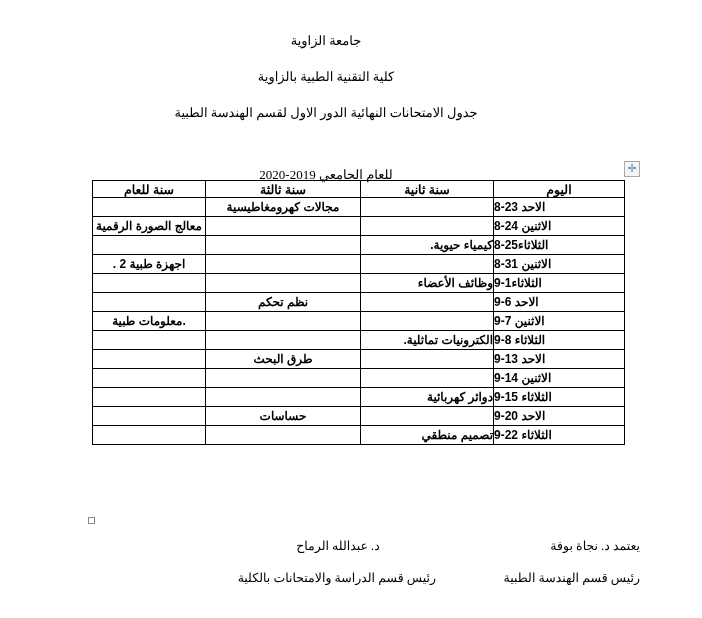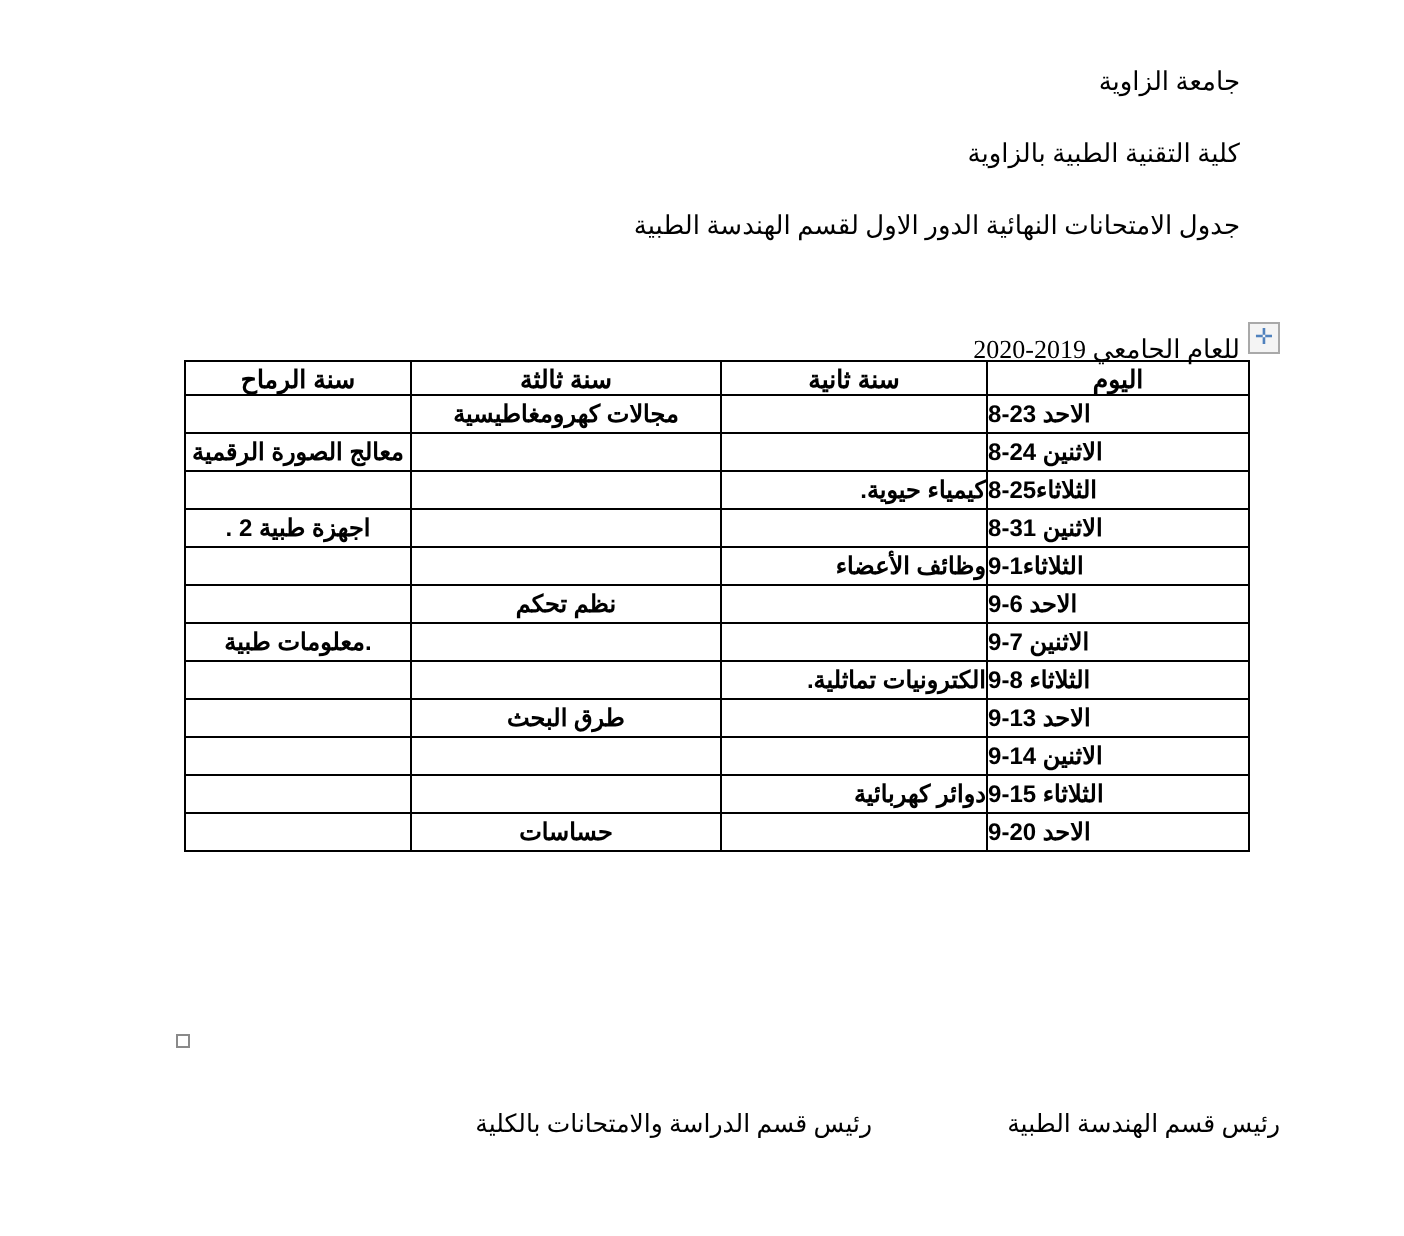--- a/index.html
+++ b/index.html
@@ -5,22 +5,22 @@
   html,body { margin:0; padding:0; }
   body {
     width:702px; height:618px;
     background:#ffffff;
     position:relative;
     font-family:"Liberation Serif", serif;
     color:#000;
     overflow:hidden;
   }
   .title-line {
-    position:absolute; left:0; width:620px;
-    text-align:right; font-size:13px; white-space:nowrap;
+    position:absolute; left:16px; width:620px;
+    text-align:center; font-size:13px; white-space:nowrap;
     direction:ltr;
   }
   #title-1 { top:33px; }
   #title-2 { top:69px; }
   #title-3 { top:105px; }
   #title-4 { top:137px;margin-top:30px; }
 
   #exam-table {
     position:absolute; left:92px; top:180px;
     border-collapse:collapse; table-layout:fixed;
@@ -69,21 +69,21 @@
 
 <table id="exam-table">
   <colgroup>
       <col style="width: 113px;">
       <col style="width: 155px;">
       <col style="width: 133px;">
       <col style="width: 131px;">
     </colgroup>
   <thead>
     <tr>
-        <th>سنة الرماح</th>
+        <th>سنة للعام</th>
         <th>سنة ثالثة</th>
         <th>سنة ثانية</th>
         <th>اليوم</th>
       </tr>
   </thead>
   <tbody>
       <tr>
         <td class="align-center"></td>
         <td class="align-center">مجالات كهرومغاطيسية</td>
         <td class="align-right"></td>
@@ -148,24 +148,32 @@
         <td class="align-center"></td>
         <td class="align-right">دوائر كهربائية</td>
         <td class="align-day">الثلاثاء 15-9</td>
       </tr>
       <tr>
         <td class="align-center"></td>
         <td class="align-center">حساسات</td>
         <td class="align-right"></td>
         <td class="align-day">الاحد 20-9</td>
       </tr>
+      <tr>
+        <td class="align-center"></td>
+        <td class="align-center"></td>
+        <td class="align-right">تصميم منطقي</td>
+        <td class="align-day">الثلاثاء 22-9</td>
+      </tr>
     </tbody>
 </table>
 
 <div class="artifact-square"></div>
 
 <div class="footer-block" id="footer-approval">
+  <div>يعتمد د. نجاة بوفة</div>
   <div class="footer-line2">رئيس قسم الهندسة الطبية</div>
 </div>
 
 <div class="footer-block" id="footer-exams">
+  <div>د. عبدالله الرماح</div>
   <div class="footer-line2">رئيس قسم الدراسة والامتحانات بالكلية</div>
 </div>
 
 </body></html>

